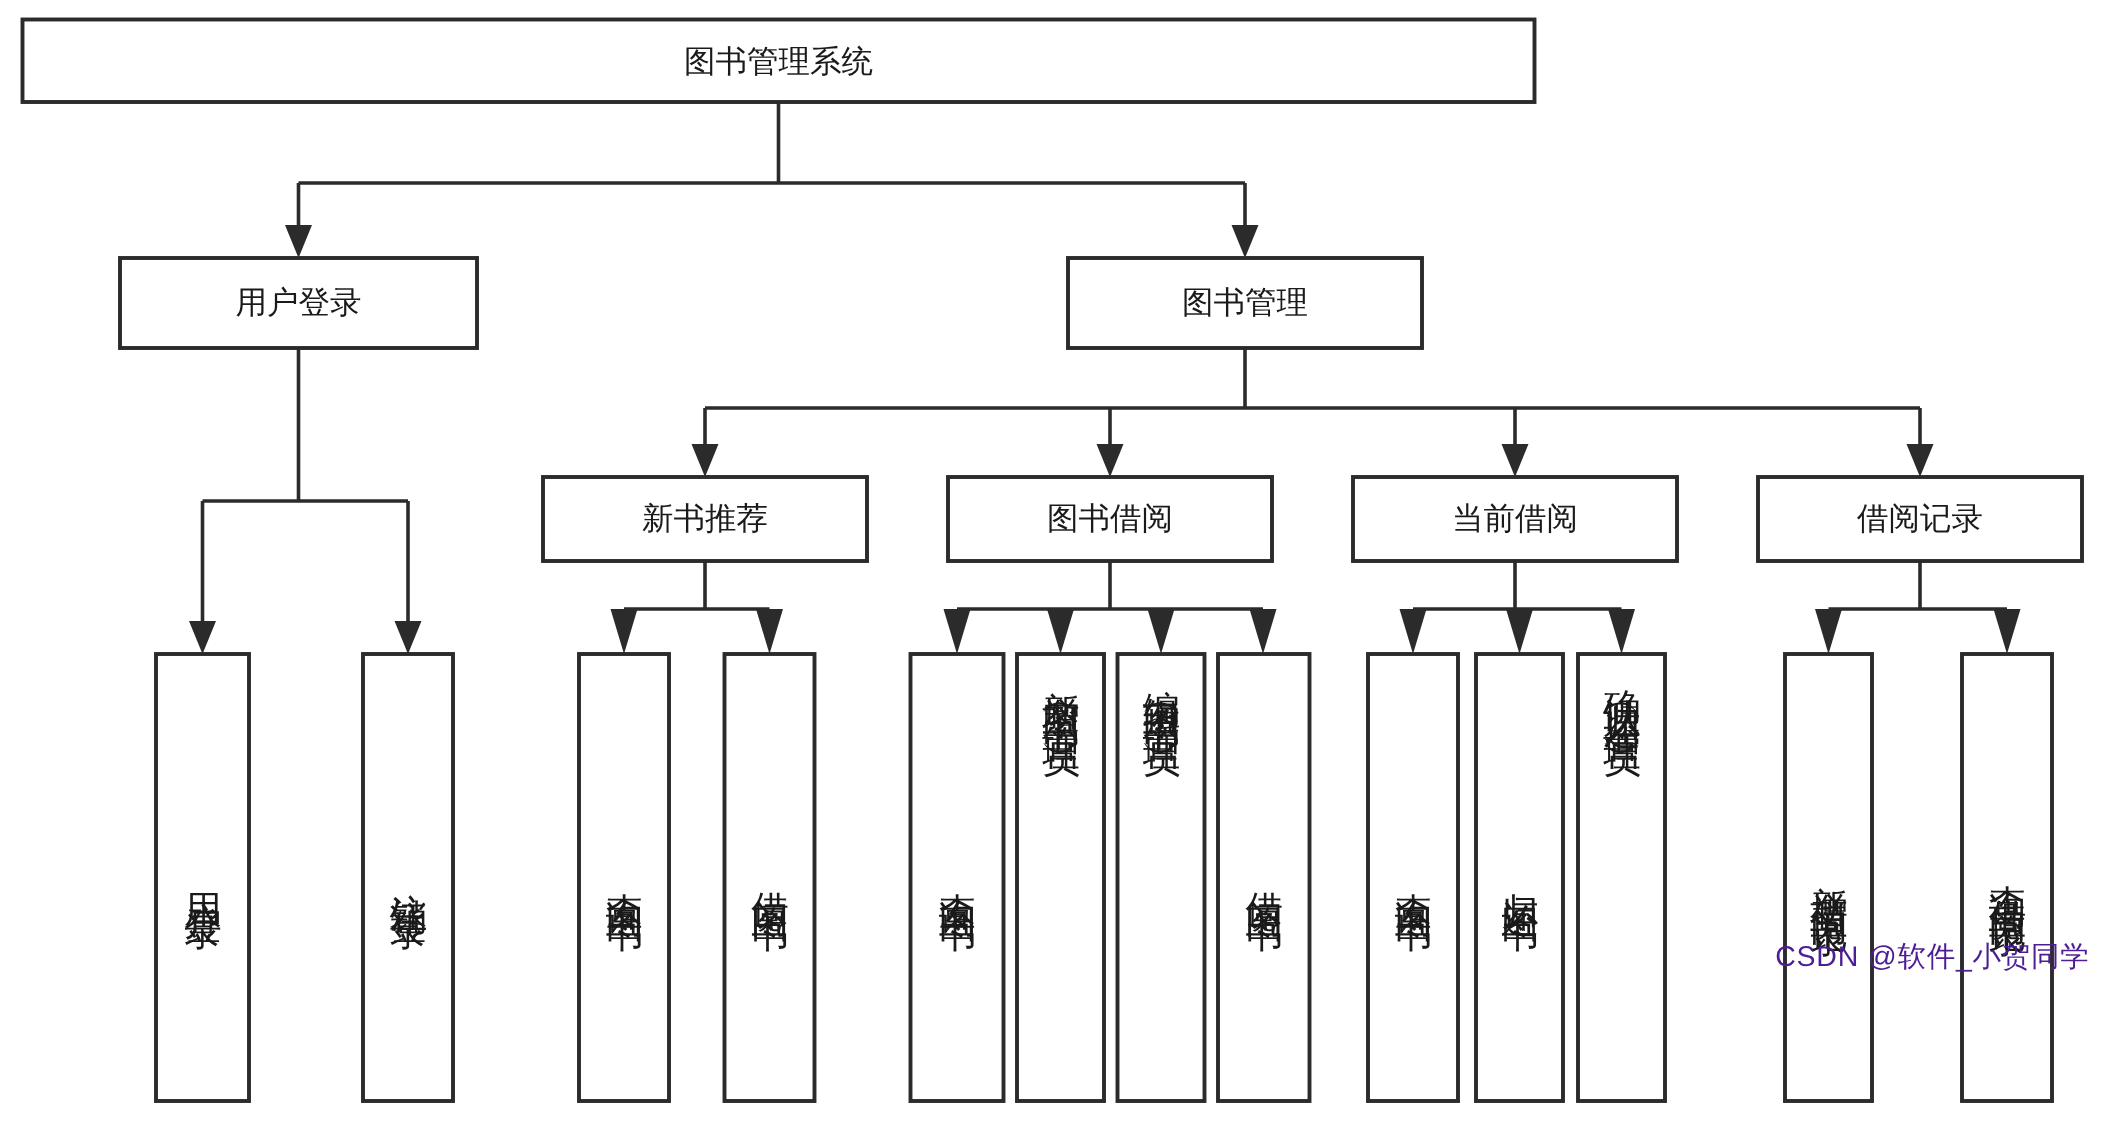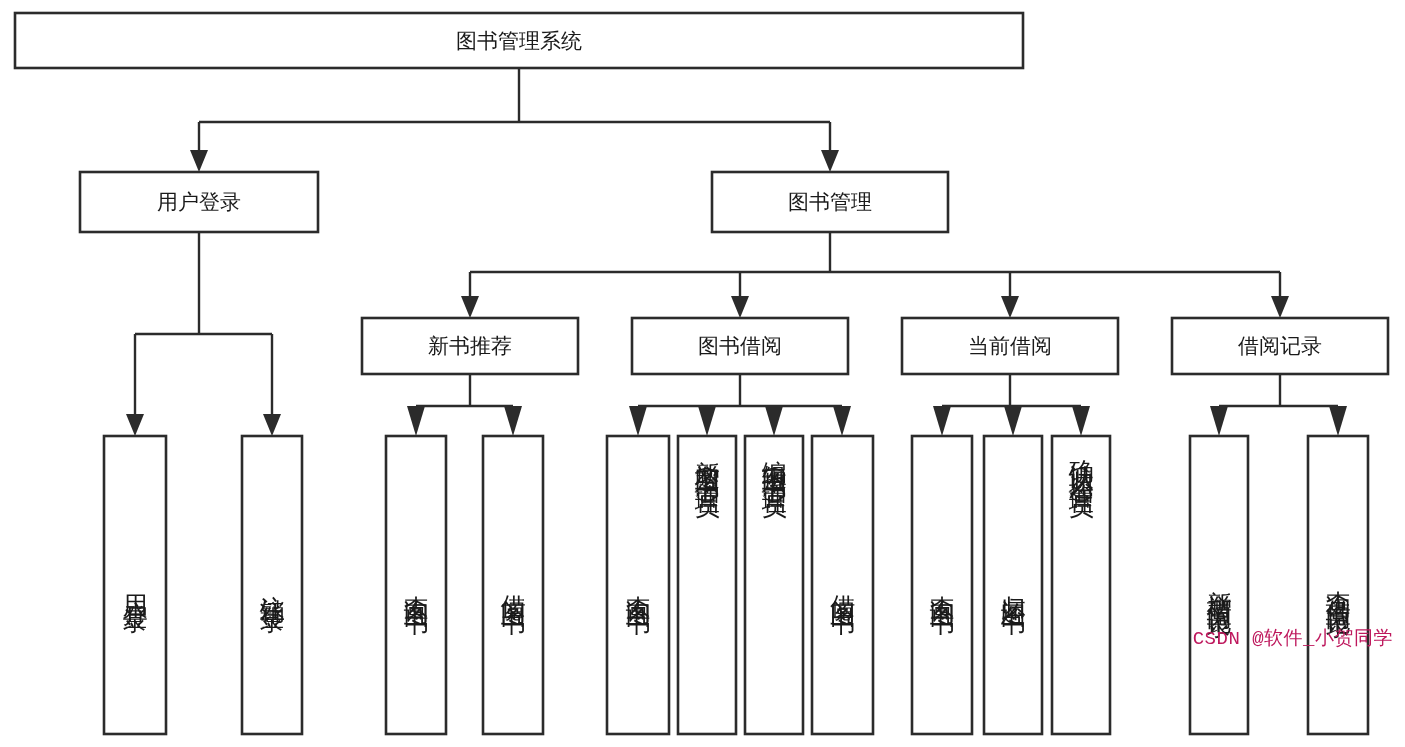--- a/index.html
+++ b/index.html
@@ -68,23 +68,23 @@
     line-height: 1.18;
     letter-spacing: 5px;
     color: #1a1a1a;
     white-space: nowrap;
     text-align: center;
   }
   .watermark {
     position: absolute;
     right: 12px;
     bottom: 6px;
-    font-family: Liberation Mono, monospace;
+    font-family: Liberation Sans, sans-serif;
     font-size: 19px;
-    color: #be185d;
+    color: #4c1d95;
     letter-spacing: 0.5px;
     user-select: none;
     white-space: nowrap;
   }
 </style>
 </head>
 <body>
 
 <div id="diagram-root">
 

